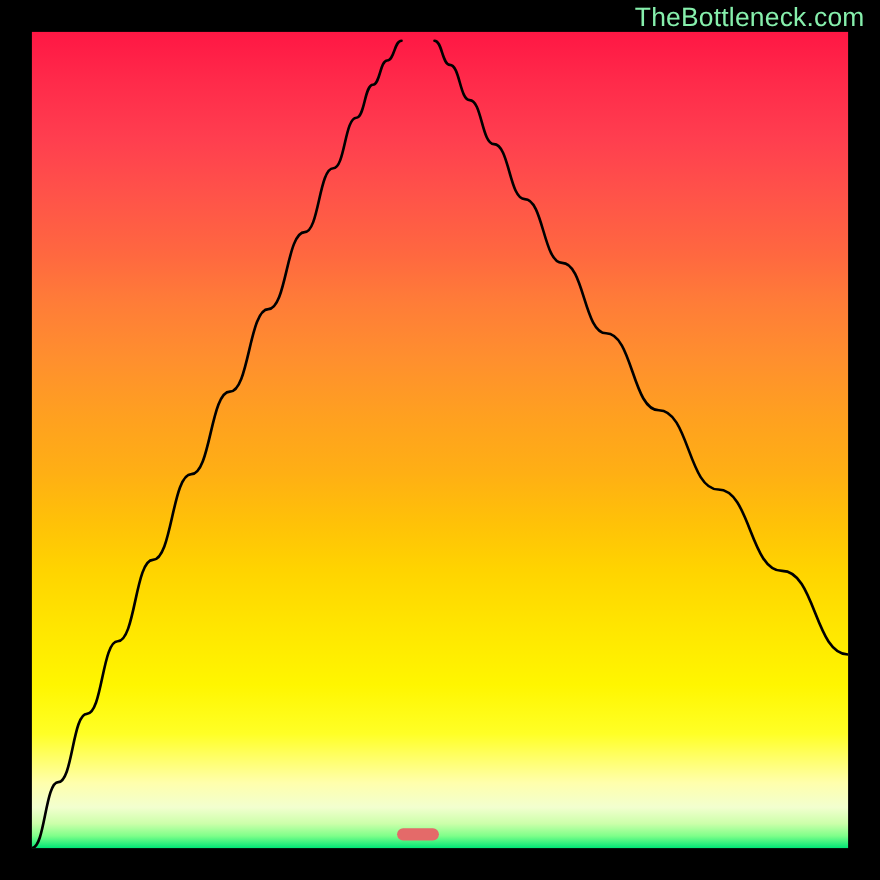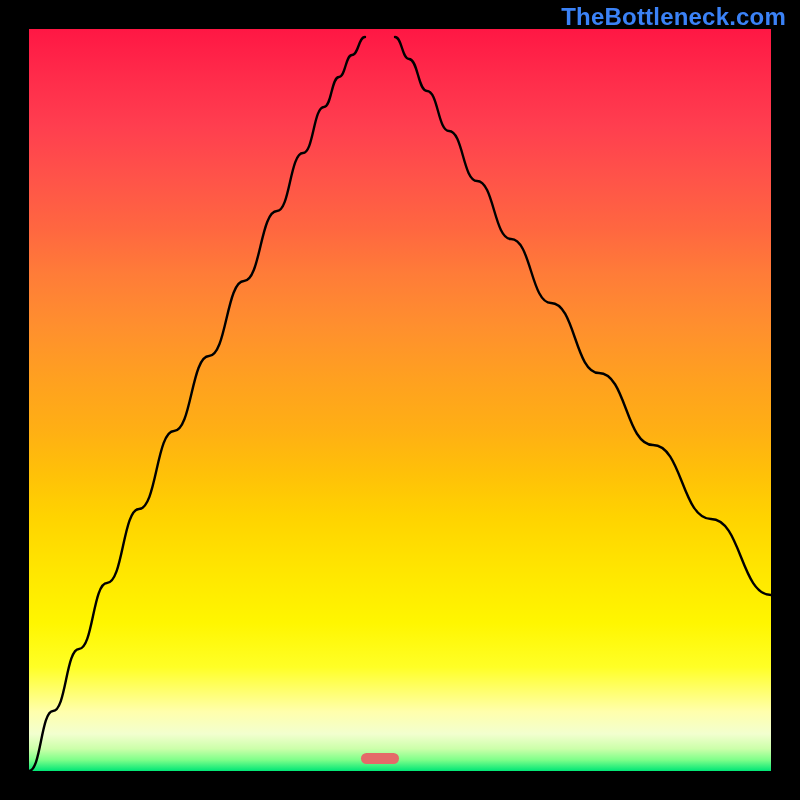--- a/index.html
+++ b/index.html
@@ -56,23 +56,23 @@
   .marker {
     position: absolute;
     height: 11px;
     border-radius: 6px;
     background: #E46A69;
   }
   .watermark {
     position: absolute;
     top: 3px;
     right: 14px;
-    color: #3b82f6;
+    color: #86efac;
     font-size: 24px;
-    font-weight: 700;
+    font-weight: 400;
     letter-spacing: 0.2px;
     user-select: none;
   }
 </style>
 </head>
 <body>
 
 <div class="frame">
 
   <div class="plot-area">

